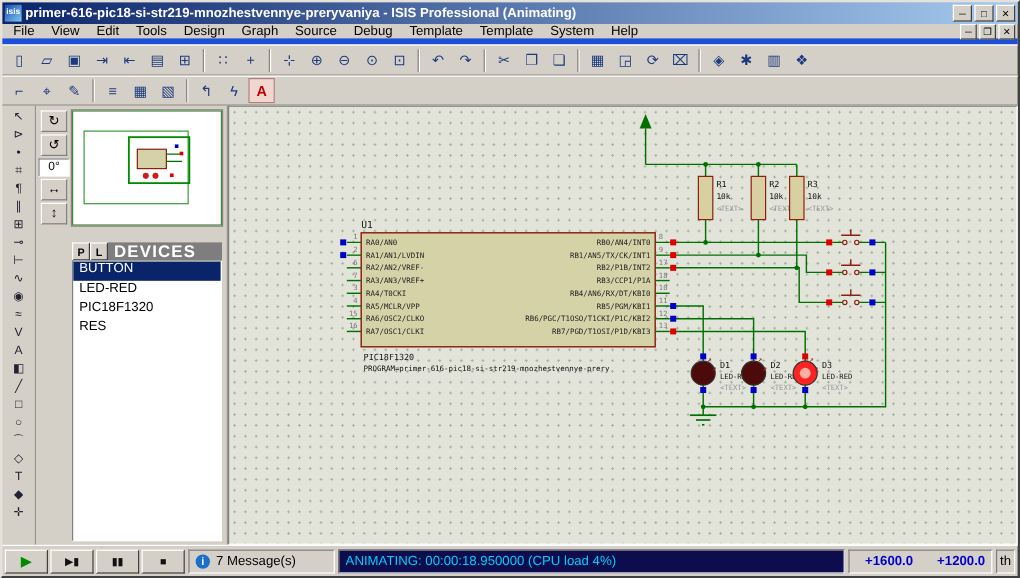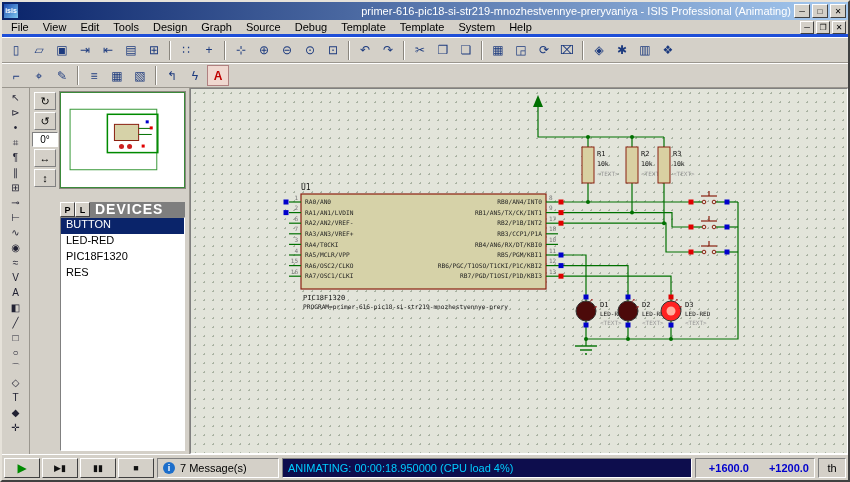--- a/index.html
+++ b/index.html
@@ -2,24 +2,24 @@
 <html><head>
 <meta charset="utf-8">
 <style>
   *{margin:0;padding:0;box-sizing:border-box;}
   html,body{width:850px;height:482px;overflow:hidden;}
   body{font-family:"Liberation Sans",sans-serif;font-size:11px;background:#d4d0c8;color:#000;}
   button{font:inherit;cursor:default;}
   .win{width:850px;height:482px;background:#d4d0c8;border:2px solid;border-color:#e6e2da #404040 #404040 #e6e2da;display:flex;flex-direction:column;}
   .titlebar{height:18px;flex:0 0 auto;background:linear-gradient(90deg,#0a246a,#a6caf0);display:flex;align-items:center;gap:3px;padding:0 2px;}
   .app-icon{width:14px;height:14px;background:linear-gradient(135deg,#1a4ab0,#7ec8f0);color:#fff;font-size:7px;font-weight:bold;text-align:center;line-height:14px;flex:0 0 auto;}
-  .title-text{flex:1;color:#fff;font-weight:normal;white-space:nowrap;overflow:hidden;text-align:right;}
+  .title-text{flex:1;color:#fff;font-weight:bold;white-space:nowrap;overflow:hidden;}
   .winbtns{display:flex;gap:2px;}
   .winbtn{width:16px;height:14px;background:#d4d0c8;border:1px solid;border-color:#fff #404040 #404040 #fff;font-size:8px;line-height:11px;text-align:center;padding:0;}
-  .menubar{height:17px;flex:0 0 auto;display:flex;align-items:center;padding:0 2px;border-bottom:3px solid #1d4ed8;}
+  .menubar{height:17px;flex:0 0 auto;display:flex;align-items:center;padding:0 2px;border-bottom:5px solid #1d4ed8;}
   .menu-items{display:flex;flex:1;}
   .menu-item{padding:1px 7px;}
   .mdi .winbtn{width:14px;height:13px;}
   .tb{height:26px;flex:0 0 auto;display:flex;align-items:center;gap:1px;padding:1px 3px;border-top:1px solid #fff;border-bottom:1px solid #9a968e;}
   .tb.second{height:25px;}
   .tbtn{width:22px;height:21px;display:flex;align-items:center;justify-content:center;background:#d4d0c8;border:1px solid #d4d0c8;color:#1c3a7e;font-size:12px;padding:0;}
   .sep{width:2px;height:19px;border-left:1px solid #8a867e;border-right:1px solid #fff;margin:0 3px;}
   [data-name="toolbar2-netlist-to-ares"]{color:#c00000;font-weight:bold;background:#f0d8d0;border:1px solid #b08080;}
   .main{flex:1;display:flex;min-height:0;}
   .tools-col{width:28px;flex:0 0 auto;display:flex;flex-direction:column;align-items:center;padding-top:2px;border-right:1px solid #9a968e;}
@@ -42,21 +42,21 @@
   .schem-wrap{flex:1;min-width:0;border:1px solid;border-color:#808080 #fff #fff #808080;background-color:#e2e4da;background-image:radial-gradient(circle,#a9b2a2 1px,transparent 1px);background-size:9px 9px;}
   .schem-wrap svg{display:block;width:100%;height:100%;}
   .statusbar{height:26px;flex:0 0 auto;display:flex;align-items:center;gap:3px;padding:2px;border-top:1px solid #fff;}
   .simbtns{display:flex;gap:2px;flex:0 0 auto;}
   .sim-btn{width:36px;height:20px;background:#d4d0c8;border:1px solid;border-color:#fff #404040 #404040 #fff;font-size:9px;display:flex;align-items:center;justify-content:center;padding:0;color:#111;}
   [data-name="sim-button-play"]{color:#008a00;font-size:12px;}
   .cell{height:20px;border:1px solid;border-color:#808080 #fff #fff #808080;display:flex;align-items:center;padding:0 5px;gap:5px;}
   .cell-msg{width:122px;flex:0 0 auto;}
   .cell-anim{flex:1;background:#0d0d4d;color:#00ccff;font-weight:normal;}
   .cell-coords{width:120px;flex:0 0 auto;color:#0000cc;font-weight:bold;justify-content:flex-end;gap:20px;}
-  .cell-units{width:28px;flex:0 0 auto;justify-content:center;}
+  .cell-units{width:16px;flex:0 0 auto;justify-content:center;}
   .info-icon{width:12px;height:12px;border-radius:6px;background:#1c6ecb;color:#fff;font-size:9px;font-weight:bold;text-align:center;line-height:12px;flex:0 0 auto;}
 </style>
 </head>
 <body>
 
 <div class="win" data-name="isis-window">
 
   <div class="titlebar" data-name="title-bar">
     <div class="app-icon" data-name="isis-app-icon">isis</div>
     <div class="title-text" data-name="window-title">primer-616-pic18-si-str219-mnozhestvennye-preryvaniya - ISIS Professional (Animating)</div>

